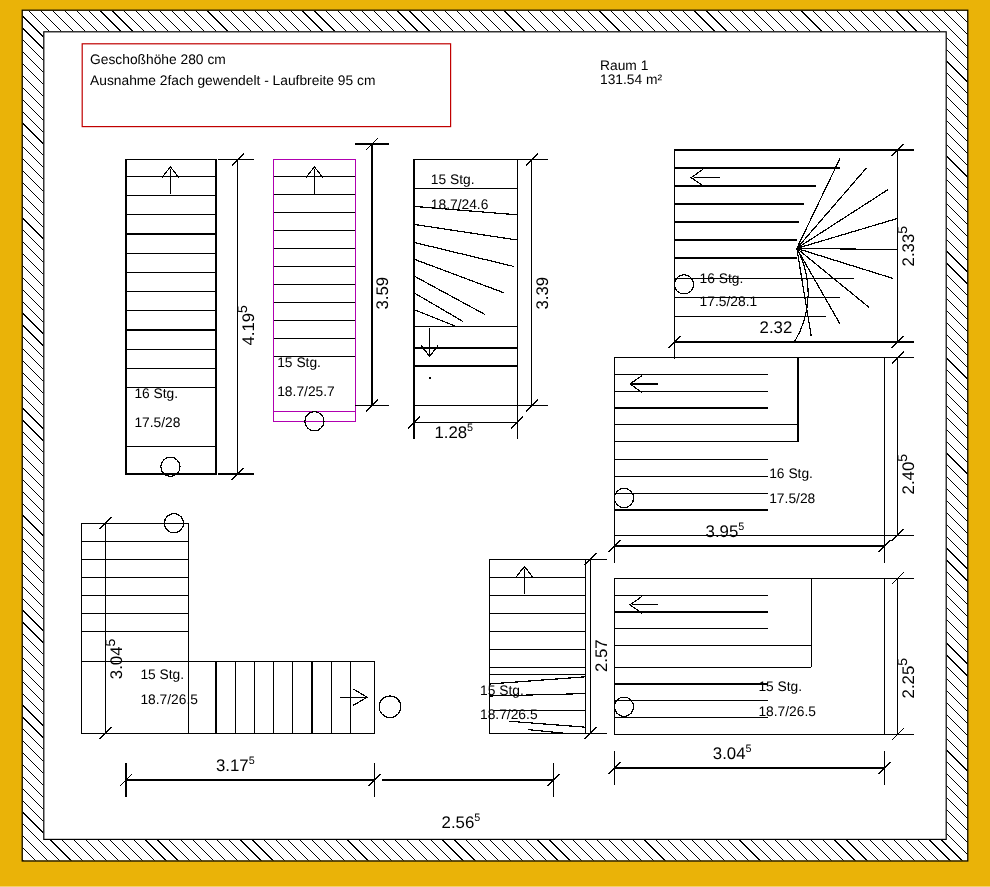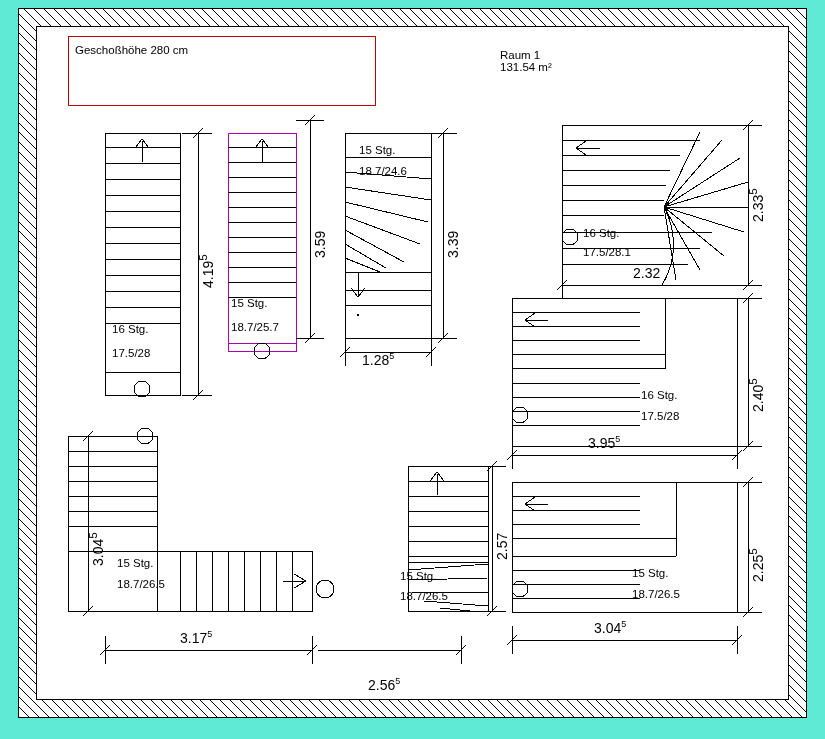--- a/index.html
+++ b/index.html
@@ -7,21 +7,21 @@
     padding: 0;
     background: #ffffff;
   }
   body {
     font-family: "Liberation Sans", sans-serif;
   }
   #canvas {
     position: relative;
     width: 825px;
     height: 739px;
-    background: #5eead4;
+    background: #eab308;
     overflow: hidden;
   }
   
   .wall-outer {
     position: absolute;
     left: 18px;
     top: 8px;
     width: 789px;
     height: 710px;
     border: 1px solid #000;
@@ -106,20 +106,21 @@
 </head>
 <body>
 
 <div id="canvas">
 
   <div class="wall-outer"></div>
   <div class="wall-inner"></div>
 
   <div class="note-box">
     <div>Geschoßhöhe 280 cm</div>
+    <div>Ausnahme 2fach gewendelt - Laufbreite 95 cm</div>
   </div>
 
   <div class="lbl room-title">Raum 1</div>
   <div class="lbl room-area">131.54 m²</div>
 
   <svg class="overlay" viewBox="0 0 825 739">
     <g stroke="#000" fill="none" stroke-width="1" shape-rendering="crispEdges">
 
       <rect x="105" y="133" width="75" height="262"></rect>
       <line x1="105" y1="147" x2="180" y2="147"></line>

